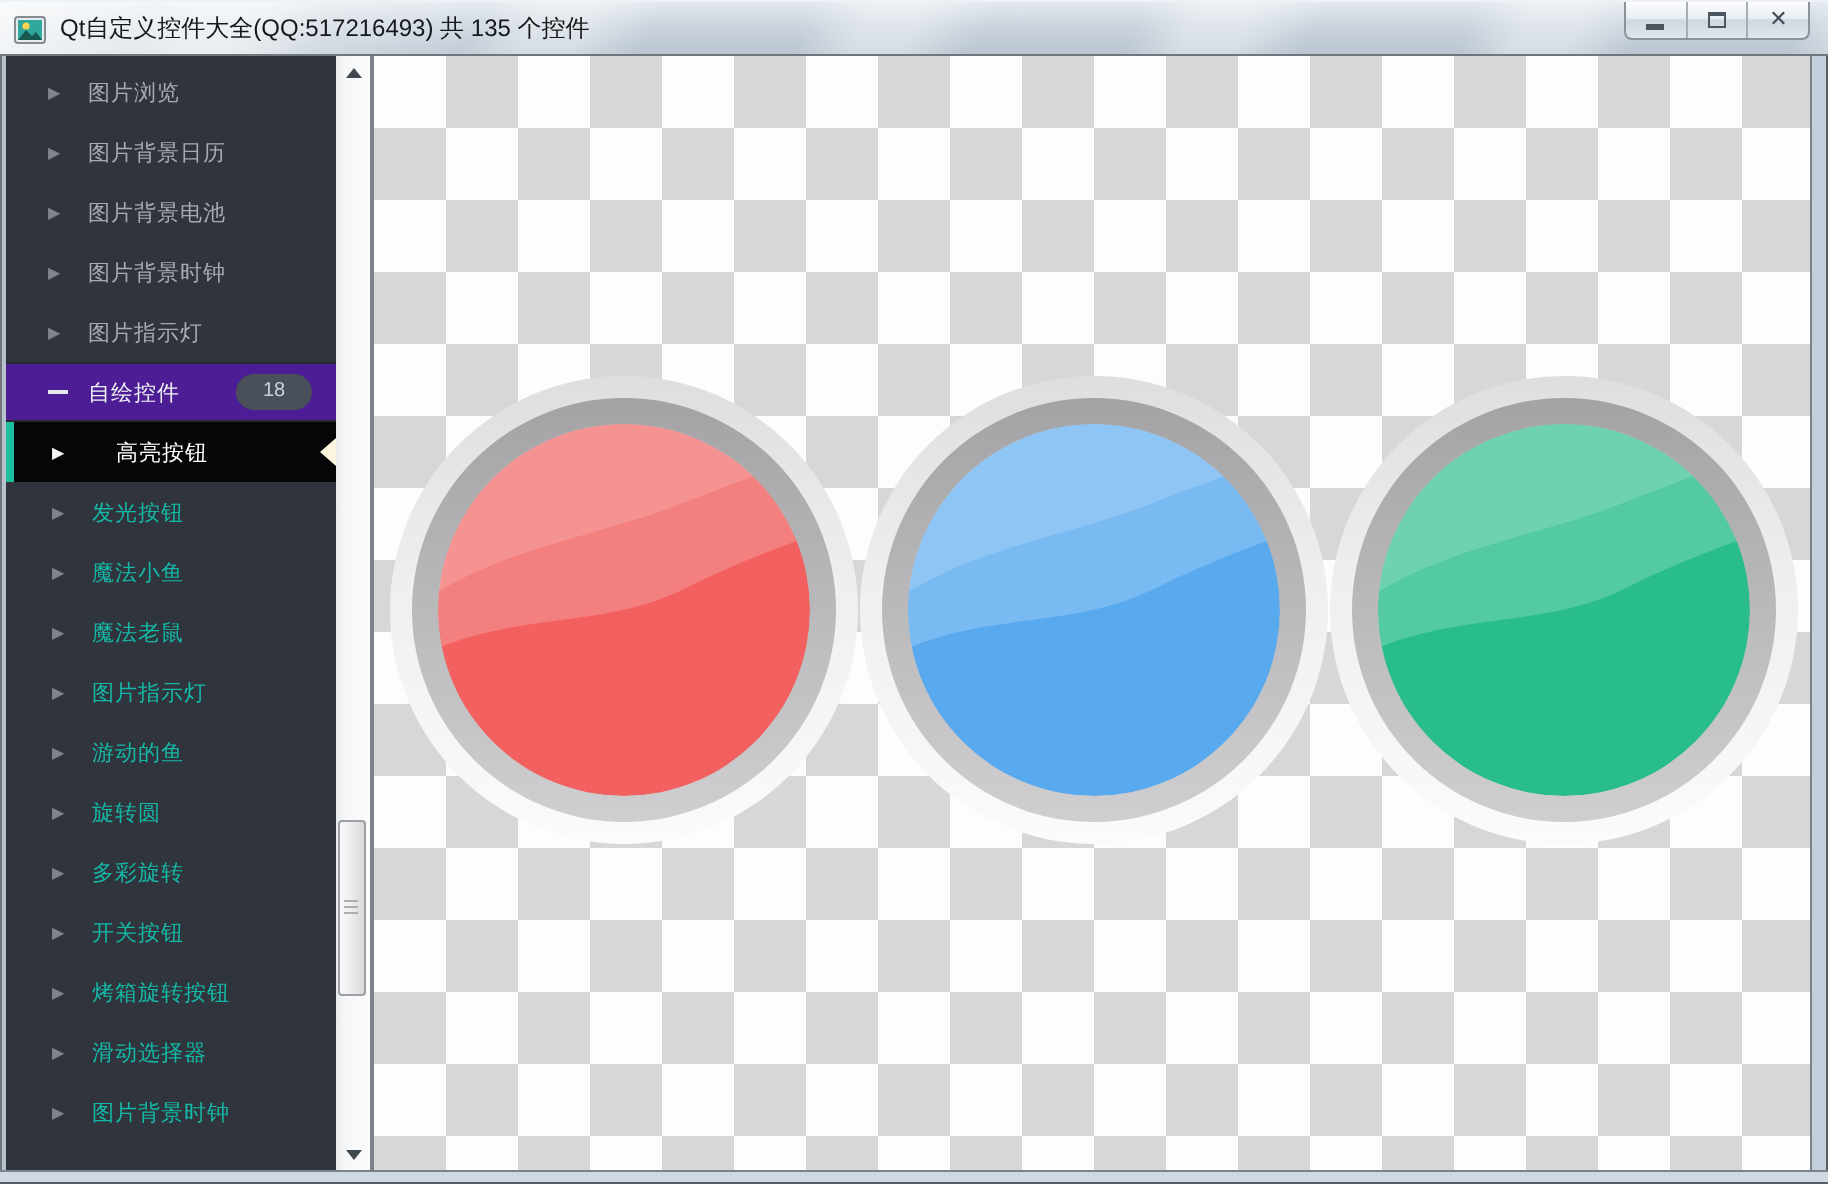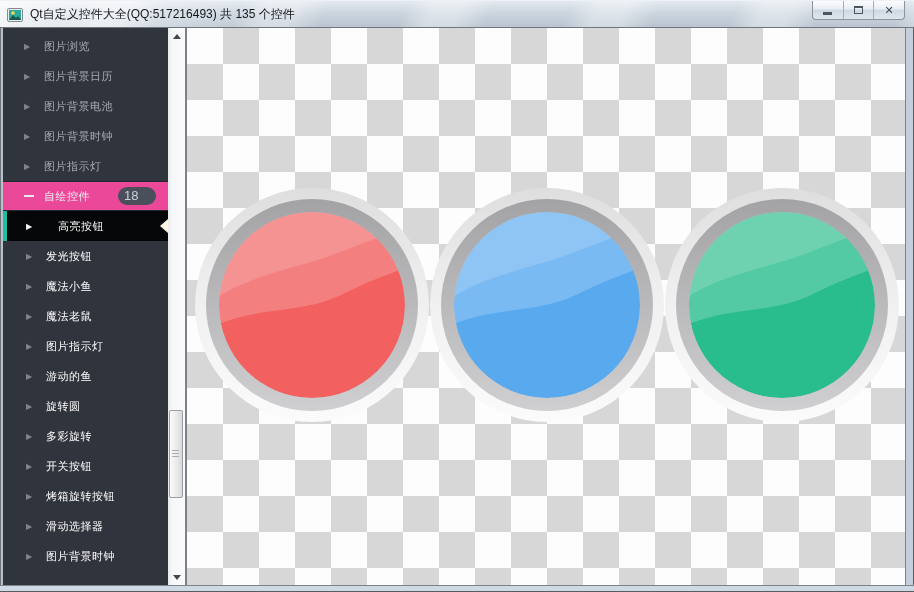--- a/index.html
+++ b/index.html
@@ -37,26 +37,26 @@
   .glyph-close { font-size:11px; font-weight:bold; color:#404b55; line-height:1; }
 
   
   .sidebar { position:absolute; left:3px; top:28px; width:165px; height:557px;
              background:#30343c; padding-top:3px; overflow:hidden; }
   .nav-row { position:relative; height:30px; display:flex; align-items:center;
              padding-left:21px; cursor:default; }
   .nav-row .tri { width:12px; font-size:8px; color:#7f848e; flex:0 0 12px; margin-right:8px; }
   .nav-row .lbl { font-size:11px; color:#a6abb3; letter-spacing:.5px; white-space:nowrap; }
   .nav-row.child { padding-left:23px; }
-  .nav-row.child .lbl { color:#ffffff; }
-  .nav-row.expanded { background:#ec4899; border-top:1px solid #262a30; border-bottom:1px solid #262a30; }
+  .nav-row.child .lbl { color:#14b8a6; }
+  .nav-row.expanded { background:#4c1d95; border-top:1px solid #262a30; border-bottom:1px solid #262a30; }
   .nav-row.expanded .lbl { color:#eef0f3; }
   .minus { width:10px; height:2px; background:#e8eaec; flex:0 0 10px; margin-right:10px; }
   .badge { margin-left:auto; margin-right:12px; min-width:38px; height:18px; line-height:18px;
-           border-radius:9px; background:#4a505b; color:#ccd0d7; font-size:13px; 
+           border-radius:9px; background:#4a505b; color:#ccd0d7; font-size:10px; text-align:center;
            padding:0 6px; }
   .nav-row.selected { background:#050607; }
   .nav-row.selected .lbl { color:#ffffff;margin-left:12px; }
   .nav-row.selected .tri { color:#f4f6f8; }
   .nav-row.selected::before { content:""; position:absolute; left:0; top:0; width:4px; height:100%;
            background:#1ebf9e; }
   .nav-row.selected .pointer { position:absolute; right:0; top:50%; margin-top:-7px; width:0; height:0;
            border-top:7px solid transparent; border-bottom:7px solid transparent;
            border-right:8px solid #fbf5e0; }
 

